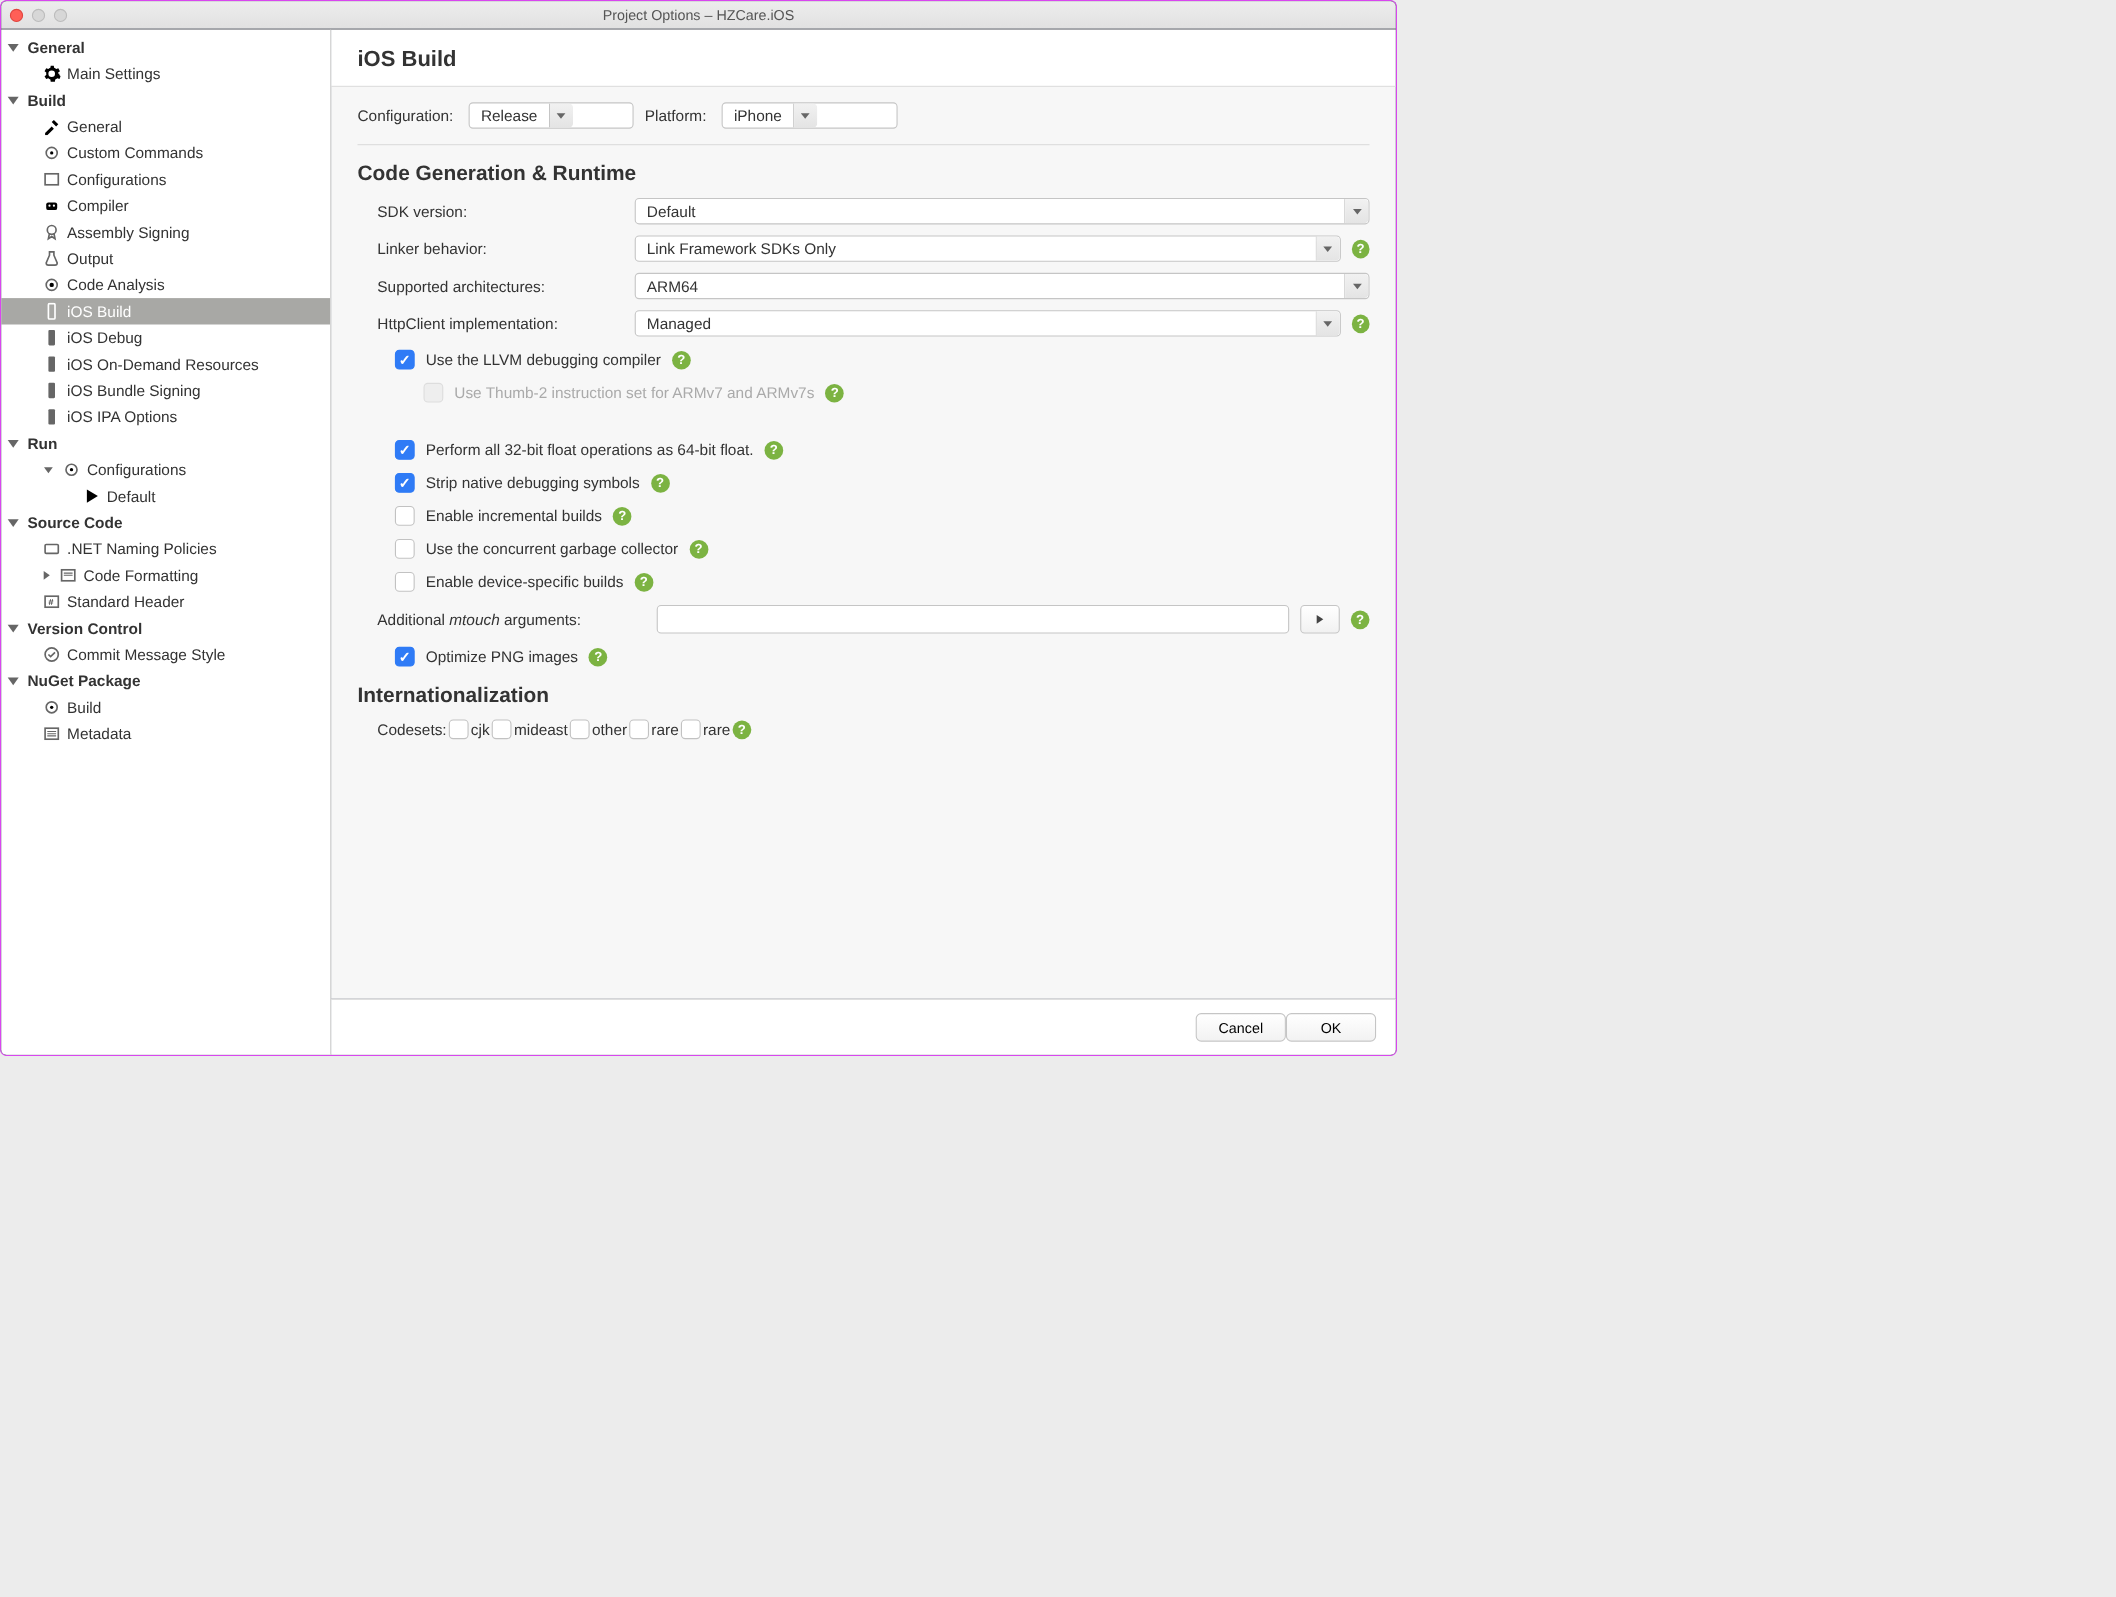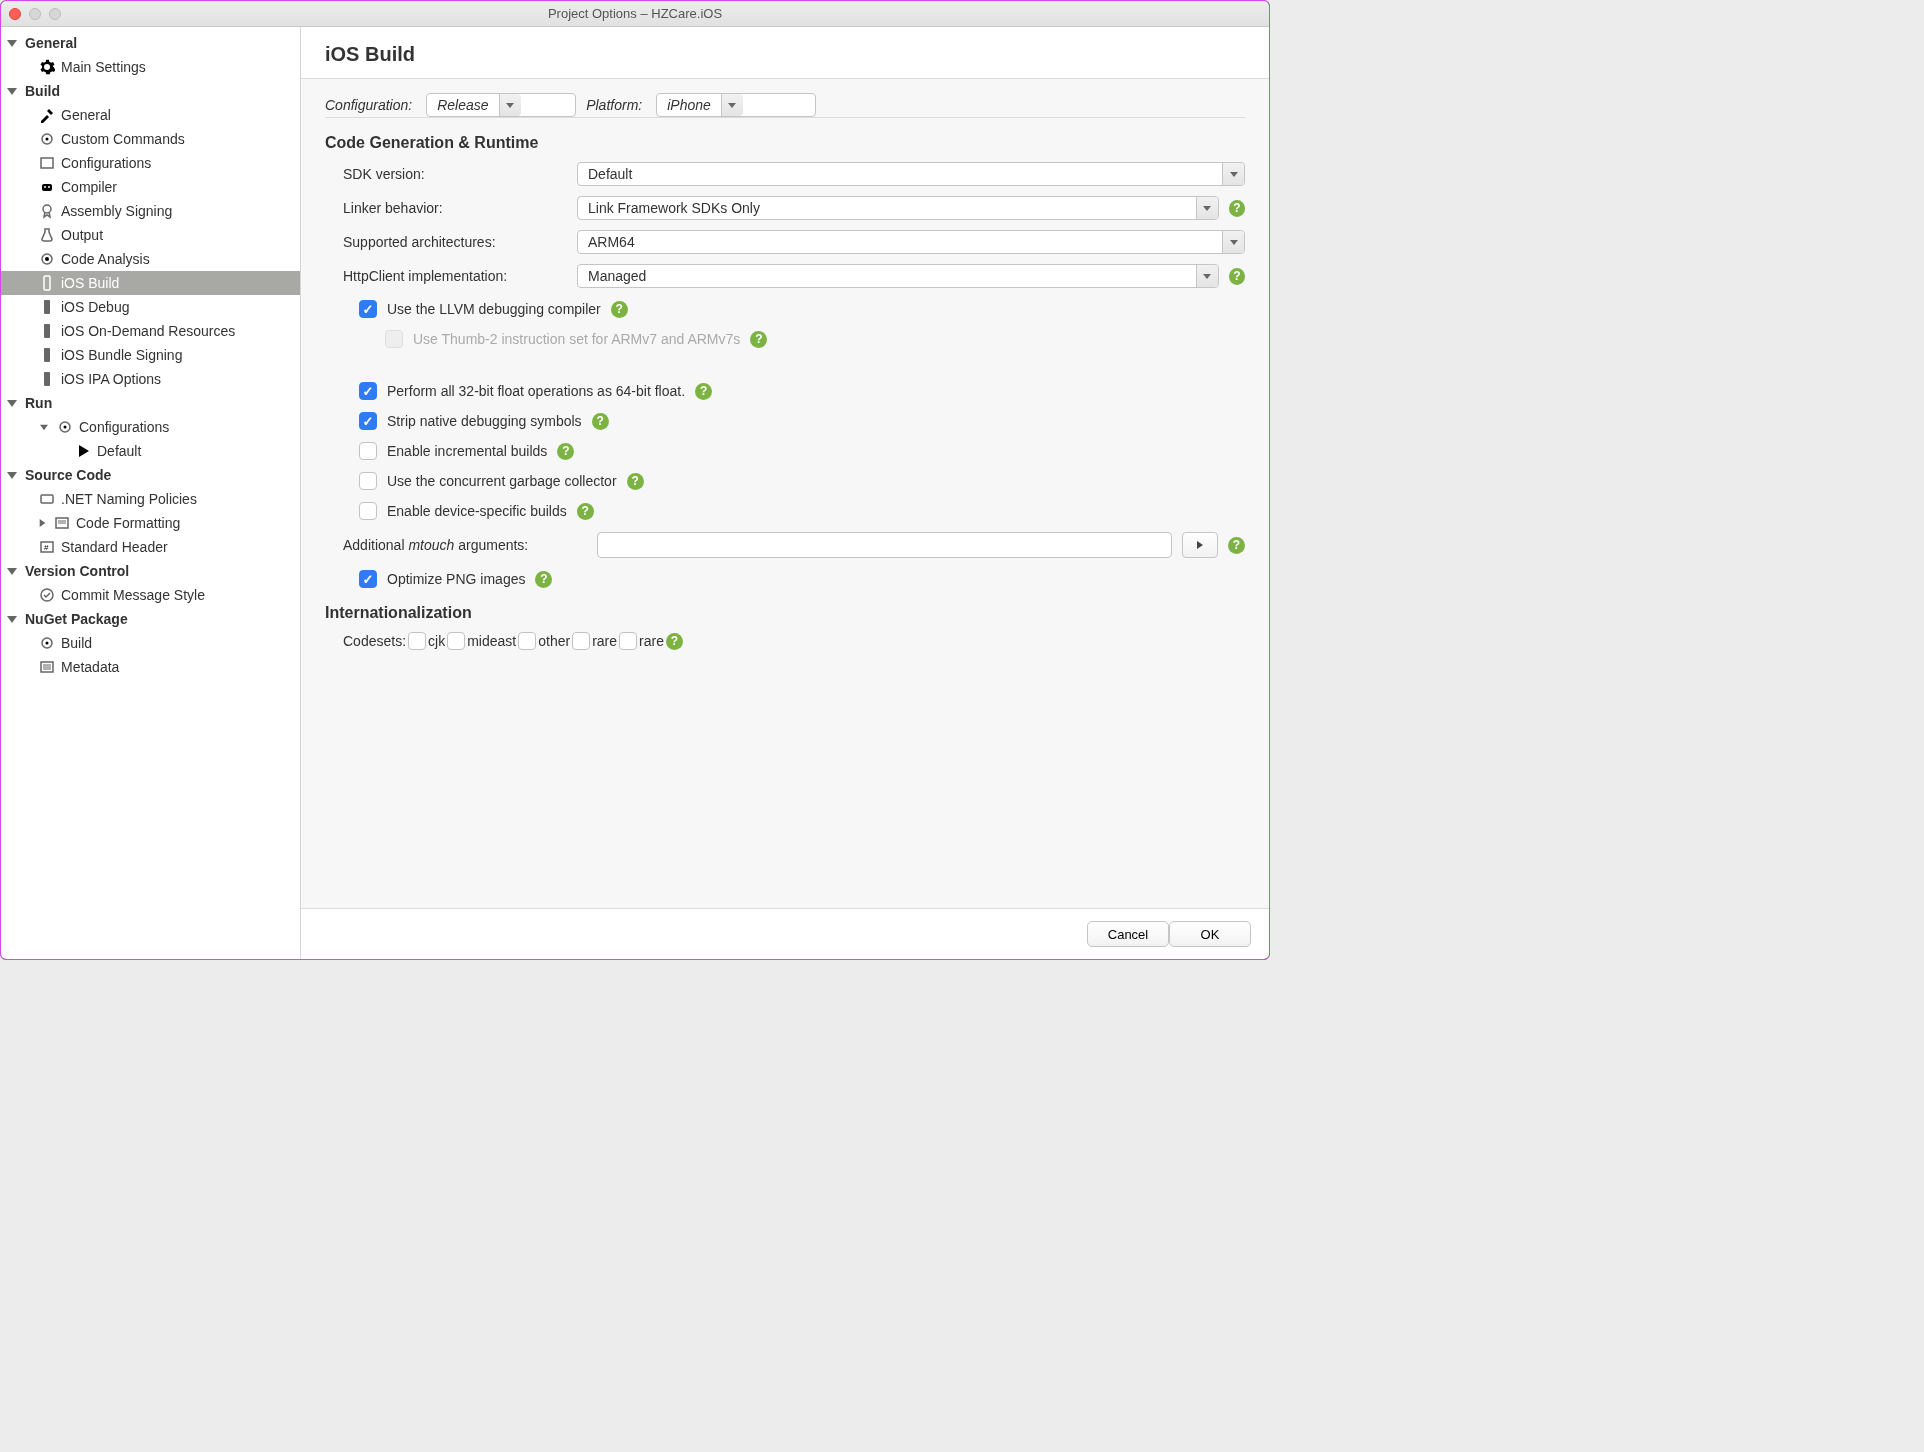--- a/index.html
+++ b/index.html
@@ -86,40 +86,40 @@
   background: #fff;
 }
 .main-header h1 { font-size: 20px; font-weight: 700; }
 .main-body {
   flex: 1;
   overflow-y: auto;
   padding: 14px 24px;
   background: #f7f7f7;
   font-size: 14px;
 }
-.toprow { display: flex; align-items: center; gap: 10px; border-bottom: 1px solid #dcdcdc; font-style: italic; }
+.toprow { display: flex; align-items: center; gap: 10px; padding-bottom: 14px; border-bottom: 1px solid #dcdcdc; }
 .label { color: #333; }
 .sellabel { margin-right: 4px; }
 .select {
   display: inline-flex; align-items: center;
   border: 1px solid #c5c5c5; border-radius: 4px;
   background: #fff; height: 24px;
 }
 .select .sval { padding: 0 10px; }
 .select .sbtn {
   width: 22px; height: 100%;
   background: linear-gradient(#f1f1f1,#e4e4e4);
   border-left: 1px solid #c5c5c5;
   display: inline-flex; align-items:center; justify-content:center;
   border-top-right-radius: 4px; border-bottom-right-radius: 4px;
 }
 .select.wide { width: 100%; }
 .select.wide .sval { flex:1; }
 .chev { width:0;height:0;border-left:4px solid transparent;border-right:4px solid transparent;border-top:5px solid #666; }
-.section-title { font-weight: 700; margin: 16px 0 10px; font-size: 16px; }
+.section-title { font-weight: 700; margin: 16px 0 10px; font-size: 19px; }
 .form-row { display:flex; align-items: center; gap: 14px; margin: 10px 0; padding-left: 18px;}
 .form-row .flabel { width: 220px; }
 .form-row .fcontrol { flex: 1; display: flex; align-items:center; gap: 10px; }
 .help {
   width: 17px; height: 17px; border-radius: 50%; background:#7cb342;
   color:#fff; font-weight:700; font-size:12px;
   display:inline-flex; align-items:center; justify-content:center;
 }
 .check-row { display:flex; align-items:center; gap:10px; margin: 12px 0; padding-left: 34px; }
 .check-row.indent2 { padding-left: 60px; }

